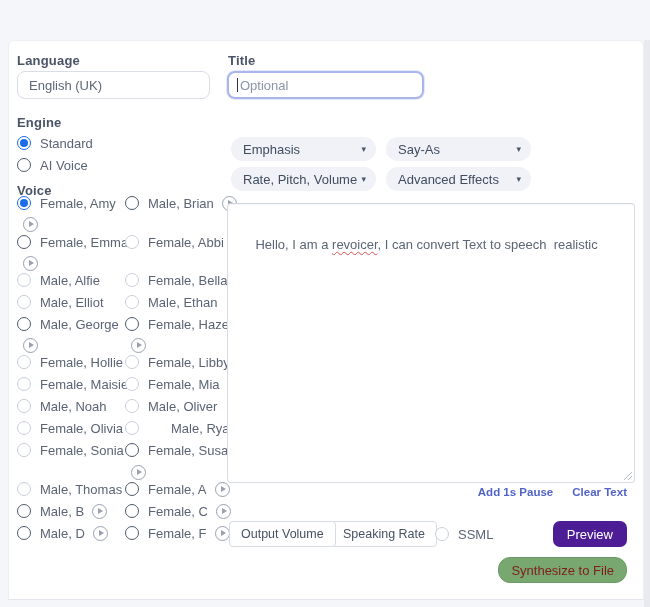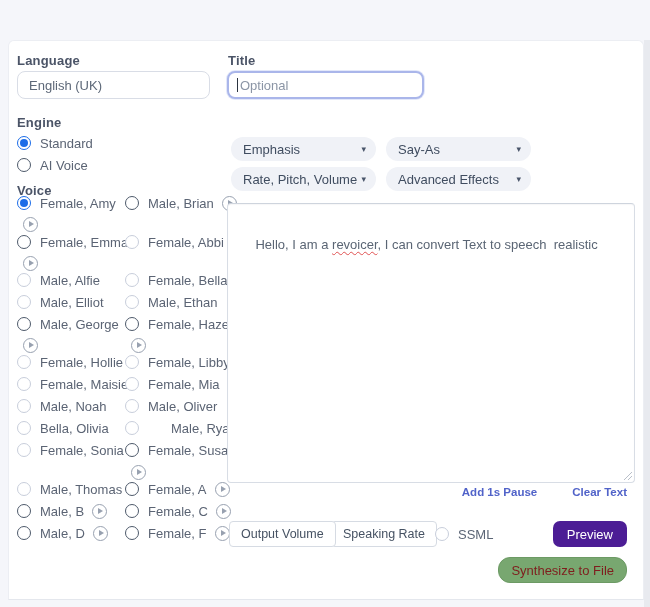--- a/index.html
+++ b/index.html
@@ -91,21 +91,21 @@
   .misspell { text-decoration:underline wavy #e05252 1px; text-underline-offset:2px; }
   .resize-grip {
     position:absolute; right:2px; bottom:2px; width:10px; height:10px;
     background:repeating-linear-gradient(135deg, transparent 0 2px, #b9bfc9 2px 3px);
     clip-path:polygon(100% 0, 100% 100%, 0 100%);
   }
   .char-info {
     position:absolute; left:218px; top:446px; font-size:11px; color:#8f98a7;
   }
   .links {
-    position:absolute; right:16px; top:445px; display:flex; gap:35px;
+    position:absolute; right:16px; top:445px; display:flex; gap:19px;
     font-size:11.5px; font-weight:bold; color:#5163c9;
   }
   .links span { cursor:pointer; }
   .btn-outline {
     position:absolute; top:480px; height:26px; background:#fff;
     border:1px solid #d6dbe3; border-radius:4px; padding:0 11px;
     font-family:"Liberation Sans",sans-serif; font-size:12.5px; color:#465263;
     cursor:pointer;
   }
   .ssml-row {
@@ -227,21 +227,21 @@
       <div class="vcell c0" style="top: 355px;">
         <span class="radio dim"></span>
         <span>Male, Noah</span>
       </div>
       <div class="vcell c1" style="top: 355px;">
         <span class="radio dim"></span>
         <span>Male, Oliver</span>
       </div>
       <div class="vcell c0" style="top: 377px;">
         <span class="radio dim"></span>
-        <span>Bella, Olivia</span>
+        <span>Female, Olivia</span>
       </div>
       <div class="vcell c1" style="top: 377px; gap: 32px;">
         <span class="radio dim"></span>
         <span>Male, Ryan</span>
       </div>
       <div class="vcell c0" style="top: 399px;">
         <span class="radio dim"></span>
         <span>Female, Sonia</span>
       </div>
       <div class="vcell c1" style="top: 399px;">

